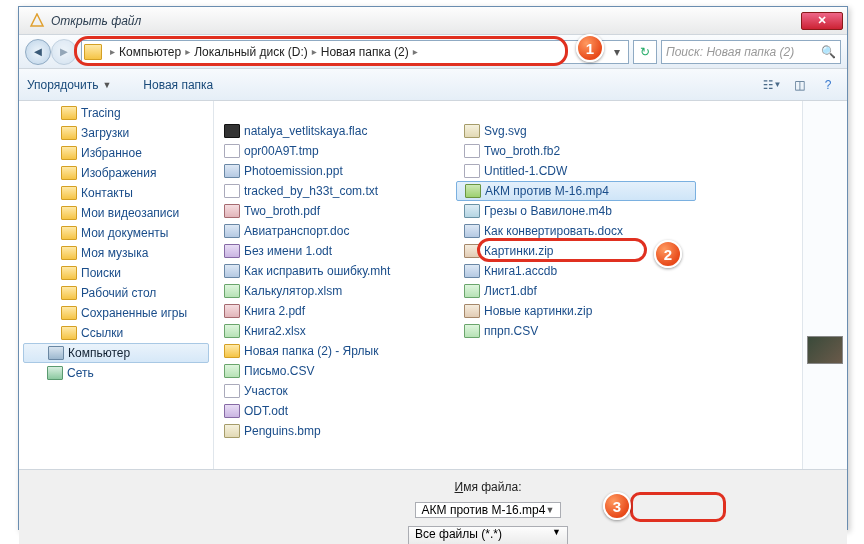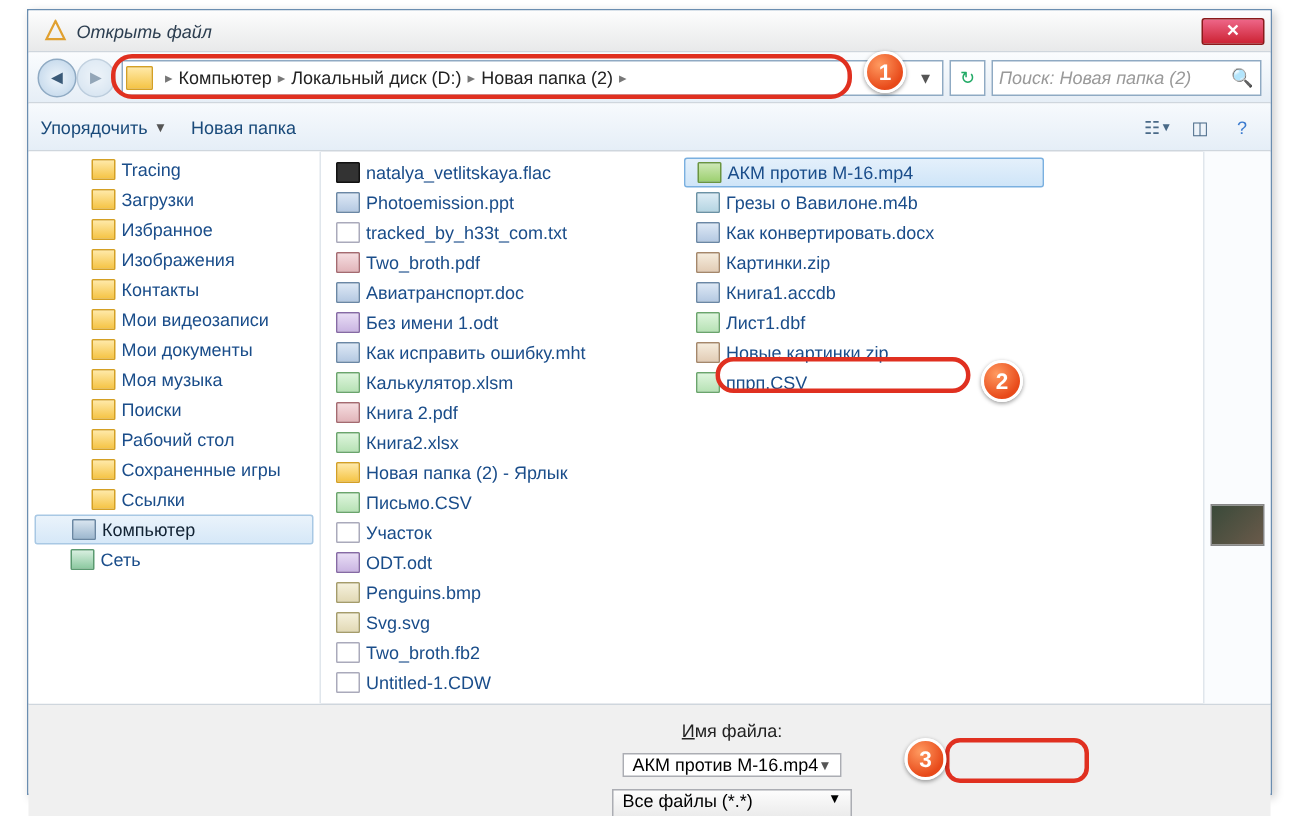--- a/index.html
+++ b/index.html
@@ -21,37 +21,37 @@
 .addressbar .folder-ico { width: 18px; height: 16px; background: linear-gradient(#ffe9a8,#f5c445); border: 1px solid #d4a024; border-radius: 1px; margin-right: 4px; }
 .addressbar .sep { color: #777; padding: 0 4px; font-size: 10px; }
 .addressbar .seg { color: #222; white-space: nowrap; }
 .addr-dd { width: 18px; height: 22px; display: flex; align-items: center; justify-content: center; color: #555; }
 
 .refresh-box { width: 24px; height: 24px; border: 1px solid #8faac3; background: #fff; display: flex; align-items: center; justify-content: center; color: #2a6; }
 
 .searchbox { width: 180px; height: 24px; border: 1px solid #8faac3; background: #fff; display: flex; align-items: center; padding: 0 4px; color: #999; font-style: italic; font-size: 12px; }
 .searchbox .mag { margin-left: auto; color: #5b7fa3; font-style: normal; }
 
-.toolbar { height: 32px; background: linear-gradient(#f7fafd,#e5eef7); border-bottom: 1px solid #cfd6dd; display: flex; align-items: center; padding: 0 8px; gap: 16px; }
+.toolbar { height: 32px; background: linear-gradient(#f7fafd,#e5eef7); border-bottom: 1px solid #cfd6dd; display: flex; align-items: center; padding: 0 8px; gap: 32px; }
 .tool-link { color: #194a7a; font-size: 13px; display: flex; align-items: center; gap: 4px; }
 .tool-link .dd { font-size: 9px; color: #555; }
 .toolbar-right { margin-left: auto; display: flex; gap: 6px; }
 .tb-ico { width: 22px; height: 22px; border: 1px solid transparent; display: flex; align-items: center; justify-content: center; color: #4a6a88; }
 
 .body-area { display: flex; height: 369px; border-bottom: 1px solid #cfd6dd; }
 
 .tree { width: 195px; border-right: 1px solid #e0e6ec; overflow: hidden; background: #fff; padding-top: 2px; }
 .tree-item { display: flex; align-items: center; height: 20px; padding-left: 42px; gap: 4px; color: #1a4d8a; font-size: 12px; white-space: nowrap; }
 .tree-item.l0 { padding-left: 28px; }
 .tree-item.sel { background: linear-gradient(#eaf3fb,#d6e8f8); border: 1px solid #a8c8e4; border-radius: 2px; color: #123; margin: 0 4px; padding-left: 24px; }
 .tree-ico { width: 16px; height: 14px; background: linear-gradient(#ffe9a8,#f5c445); border: 1px solid #d4a024; border-radius: 1px; flex-shrink: 0; }
 .tree-ico.comp { background: linear-gradient(#d8e4ef,#9db8cf); border-color: #6a87a2; }
 .tree-ico.net { background: linear-gradient(#d8efe0,#8cc9a0); border-color: #5a9a70; }
 
-.filelist { flex: 1; display: flex; flex-wrap: wrap; flex-direction: column; align-content: flex-start; padding: 4px 2px; overflow: hidden; position: relative; }
+.filelist { flex: 1; display: flex; flex-wrap: wrap; flex-direction: column; align-content: flex-start; padding: 20px 2px; overflow: hidden; position: relative; }
 .file-item { width: 240px; height: 20px; display: flex; align-items: center; gap: 4px; padding-left: 8px; color: #1a4d8a; font-size: 12px; }
 .file-item.sel { background: linear-gradient(#e4f0fb,#cfe5f8); border: 1px solid #7ab0e0; border-radius: 2px; }
 .file-ico { width: 16px; height: 14px; flex-shrink: 0; border: 1px solid #9aa; background: #fff; border-radius: 1px; position: relative; }
 .file-ico.doc { background: linear-gradient(#dde8f5,#b5c9e2); border-color: #6a87a5; }
 .file-ico.pdf { background: linear-gradient(#f5dde0,#e2b5ba); border-color: #a56a70; }
 .file-ico.xls { background: linear-gradient(#def5dd,#b7e2b5); border-color: #6aa56c; }
 .file-ico.img { background: linear-gradient(#f5f1dd,#e2d9b5); border-color: #a59c6a; }
 .file-ico.txt { background: #fff; border-color: #aab; }
 .file-ico.zip { background: linear-gradient(#f5ecdd,#e2ccb5); border-color: #a5876a; }
 .file-ico.vid { background: linear-gradient(#ddecf5,#b5d5e2); border-color: #6a92a5; }
@@ -195,20 +195,24 @@
           <div class="tree-ico net"></div>
           <span>Сеть</span>
         </div>
       </div>
     <div class="filelist" id="filelist">
         <div class="file-item">
           <div class="file-ico flac"></div>
           <span>natalya_vetlitskaya.flac</span>
         </div>
         <div class="file-item">
+          <div class="file-ico txt"></div>
+          <span>opr00A9T.tmp</span>
+        </div>
+        <div class="file-item">
           <div class="file-ico doc"></div>
           <span>Photoemission.ppt</span>
         </div>
         <div class="file-item">
           <div class="file-ico txt"></div>
           <span>tracked_by_h33t_com.txt</span>
         </div>
         <div class="file-item">
           <div class="file-ico pdf"></div>
           <span>Two_broth.pdf</span>

